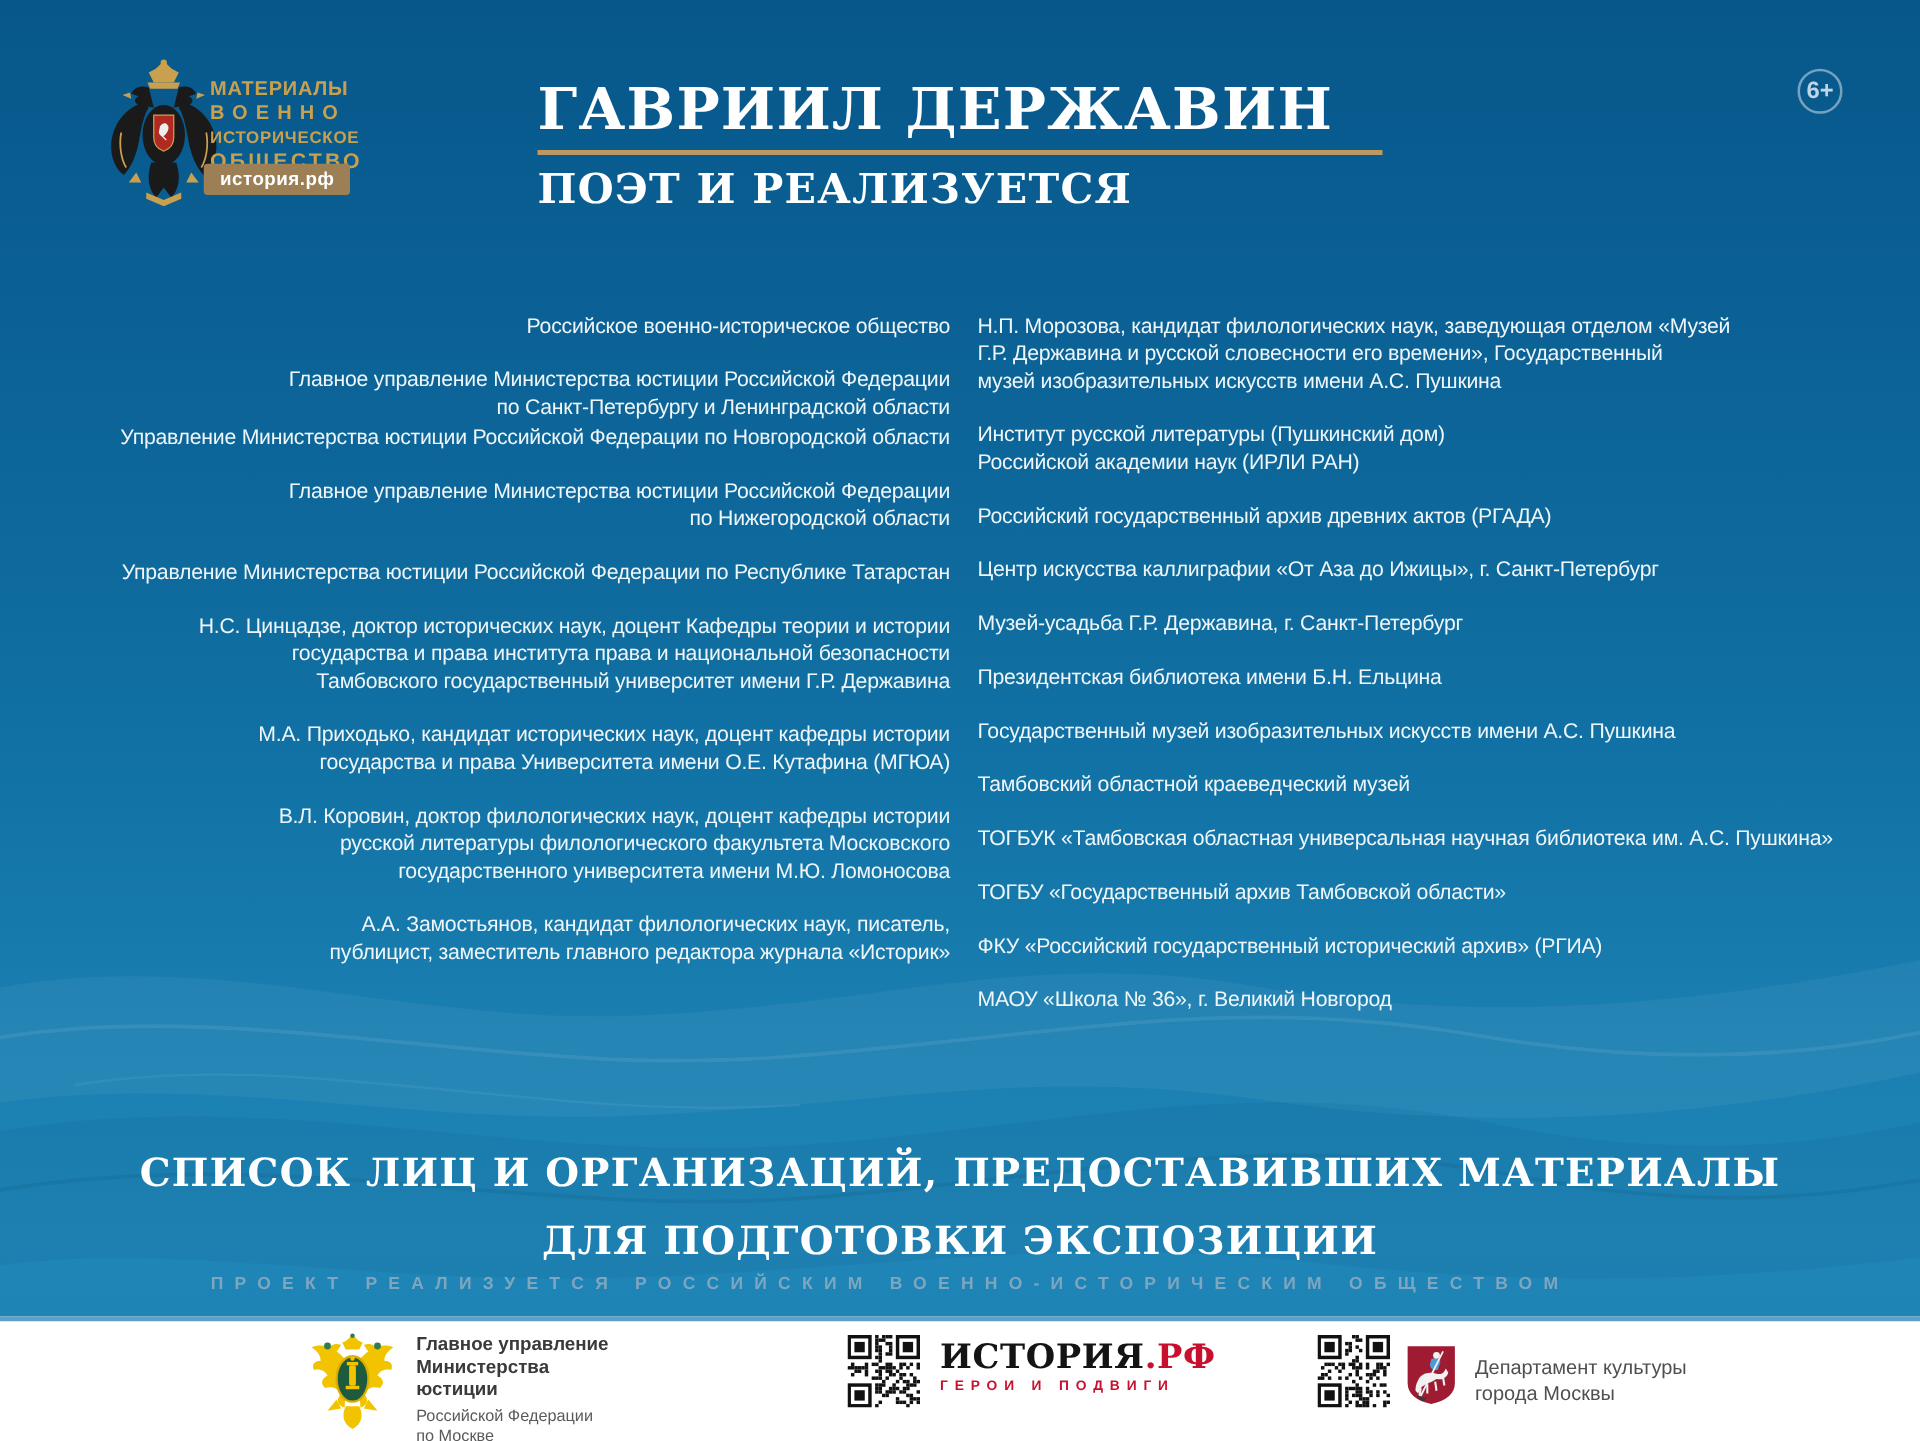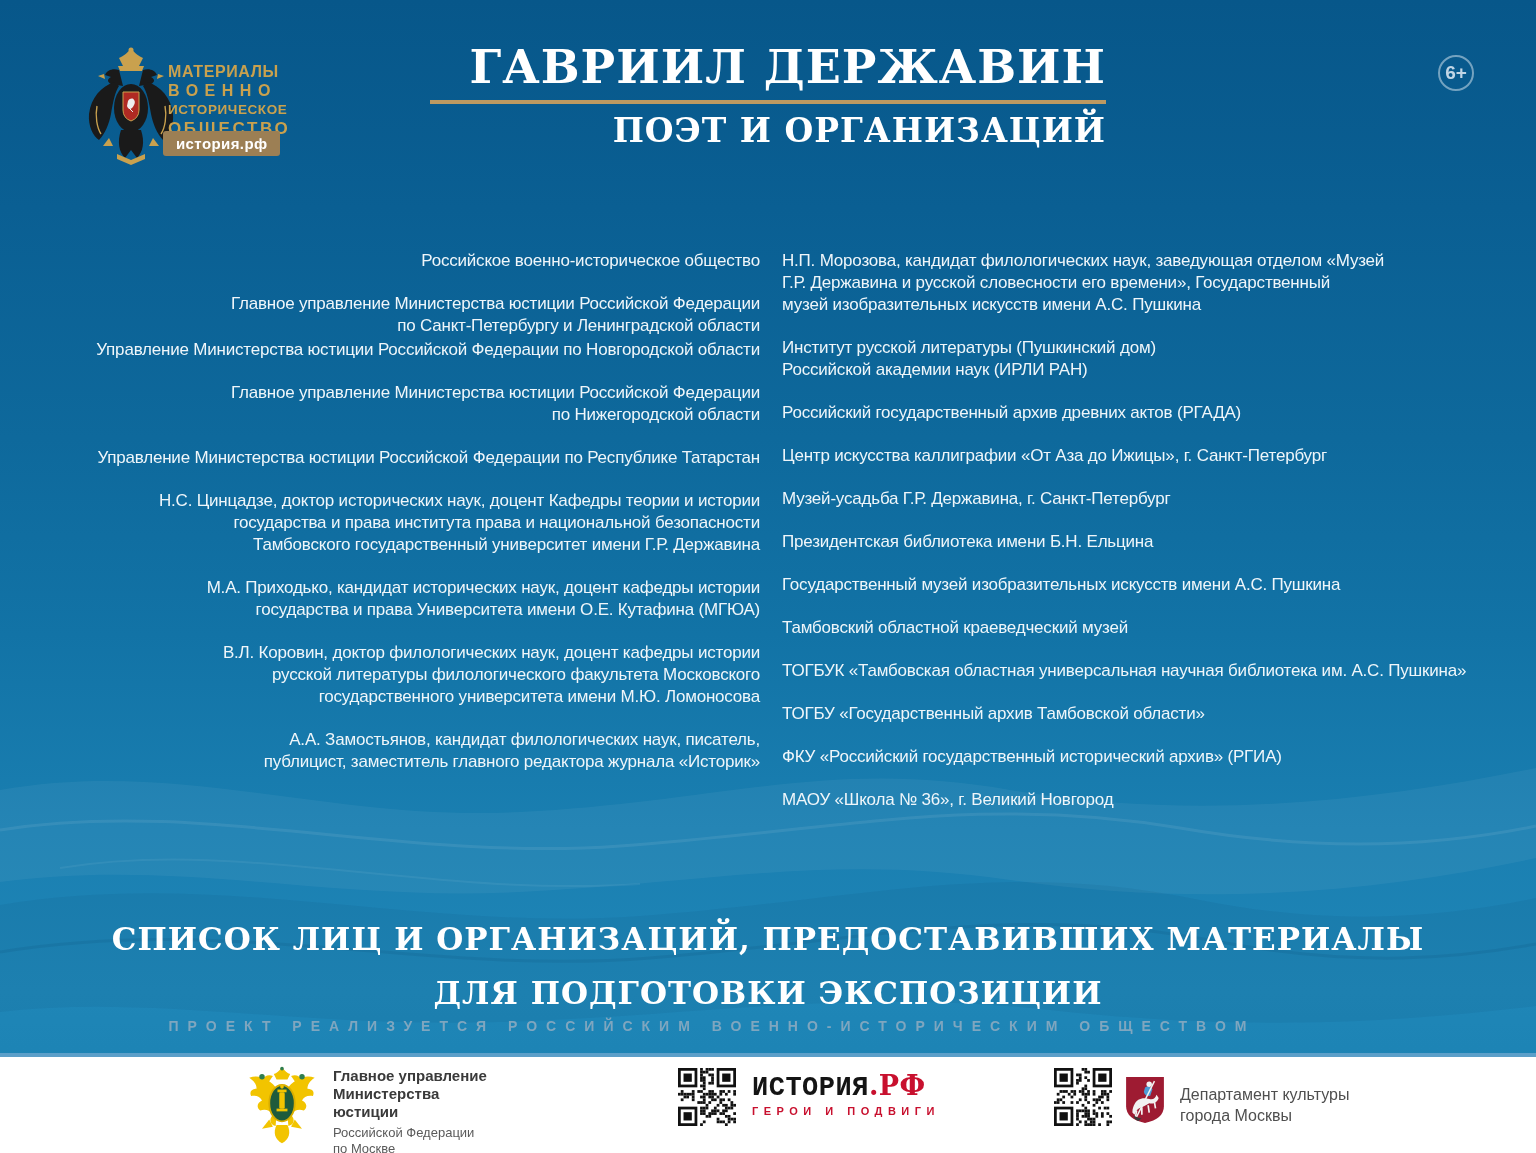--- a/index.html
+++ b/index.html
@@ -18,21 +18,21 @@
   .org-text div{ line-height:19px; white-space:nowrap; }
   .org-l1{ font-size:16px; letter-spacing:0.6px; }
   .org-l2{ font-size:16px; letter-spacing:6.5px; }
   .org-l3{ font-size:13.5px; letter-spacing:0.6px; }
   .org-l4{ font-size:17px; letter-spacing:2.6px; }
   .istoria-badge{
     position:absolute; left:163px; top:131px; padding:4px 13px;
     background:#9C7F54; color:#fff; font-size:15px; font-weight:bold;
     border-radius:3px; letter-spacing:0.4px;
   }
-  .title-block{ position:absolute; left:430px; top:40px; width:676px; text-align:right; color:#fff; }
+  .title-block{ position:absolute; left:430px; top:60px; width:676px; text-align:left; color:#fff; }
   .title{ font-family:"DejaVu Serif", serif; font-weight:bold; font-size:46px; line-height:54px; letter-spacing:1px; }
   .title-rule{ margin-top:6px; height:4px; background:#BD9961; }
   .subtitle{ margin-top:8px; font-family:"DejaVu Serif", serif; font-weight:bold; font-size:33px; line-height:38px; letter-spacing:1px; }
   .age-badge{
     position:absolute; left:1438px; top:55px; width:36px; height:36px;
     border:2px solid rgba(224,235,244,0.5); border-radius:50%;
     color:rgba(224,235,244,0.85); font-size:19px; font-weight:bold;
     display:flex; align-items:center; justify-content:center;
   }
 
@@ -67,21 +67,21 @@
   }
   .minjust-group{ position:absolute; left:245px; top:8px; display:flex; }
   .minjust-emblem{ width:74px; height:80px; }
   .minjust-text{ margin-left:14px; padding-top:2px; }
   .minjust-title{ font-size:15px; font-weight:bold; color:#3A3A3A; line-height:18px; white-space:pre-line; }
   .minjust-sub{ margin-top:4px; font-size:13px; color:#5A5A5A; line-height:16px; white-space:pre-line; }
   .istoria-group{ position:absolute; left:678px; top:11px; display:flex; align-items:flex-start; }
   .qr{ width:58px; height:58px; }
   .istoria-wordmark{ margin-left:16px; padding-top:4px; }
   .istoria-brand{ font-family:"DejaVu Serif", serif; font-weight:bold; font-size:27px; line-height:28px; letter-spacing:0.5px; }
-  .istoria-brand .black{ color:#141414;font-family:Liberation Mono, monospace; }
+  .istoria-brand .black{ color:#141414; }
   .istoria-brand .red{ color:#C8102E; }
   .istoria-tagline{ margin-top:3px; color:#C8102E; font-size:11px; font-weight:bold; letter-spacing:5.5px; }
   .culture-group{ position:absolute; left:1054px; top:11px; display:flex; align-items:flex-end; }
   .moscow-arms{ width:42px; height:52px; margin-left:12px; }
   .culture-text{ margin-left:14px; padding-top:6px; font-size:16px; color:#4F4F4F; line-height:21px; white-space:pre-line; }
 </style>
 </head>
 <body>
 
 <div class="stage">
@@ -126,21 +126,21 @@
     <div class="org-l1">МАТЕРИАЛЫ</div>
     <div class="org-l2">ВОЕННО</div>
     <div class="org-l3">ИСТОРИЧЕСКОЕ</div>
     <div class="org-l4">ОБЩЕСТВО</div>
   </div>
   <div class="istoria-badge">история.рф</div>
 
   <div class="title-block">
     <div class="title">ГАВРИИЛ ДЕРЖАВИН</div>
     <div class="title-rule"></div>
-    <div class="subtitle">ПОЭТ И ОРГАНИЗАЦИЙ</div>
+    <div class="subtitle">ПОЭТ И РЕАЛИЗУЕТСЯ</div>
   </div>
 
   <div class="age-badge">6+</div>
 
   <div class="credits-left">
     <div class="entry">Российское военно-историческое общество</div>
     <div class="entry tight">Главное управление Министерства юстиции Российской Федерации
 по Санкт-Петербургу и Ленинградской области</div>
     <div class="entry">Управление Министерства юстиции Российской Федерации по Новгородской области</div>
     <div class="entry">Главное управление Министерства юстиции Российской Федерации

